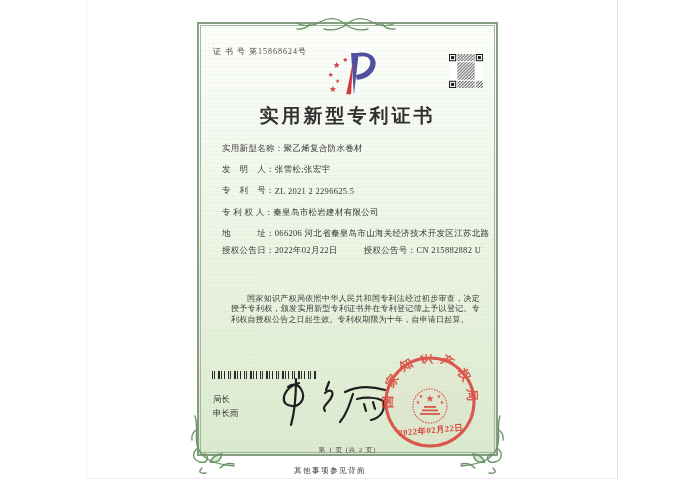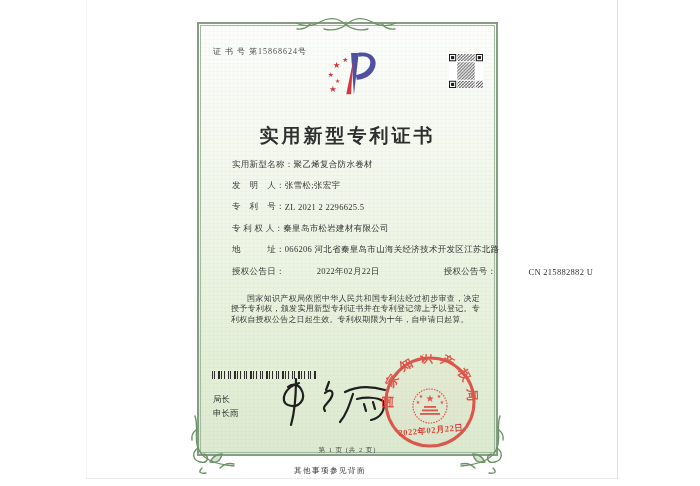--- a/index.html
+++ b/index.html
@@ -30,30 +30,30 @@
       repeating-linear-gradient(90deg,rgba(130,175,125,0.04) 0 1px,transparent 1px 4px);
   }
   .cert-no{
     position:absolute;left:14px;top:22px;
     font-size:8px;letter-spacing:1px;color:#4a4a4a;white-space:nowrap;
   }
   .logo{position:absolute;left:126px;top:26px;}
   .qr{position:absolute;left:250px;top:30px;}
   .cert-title{
     position:absolute;left:0;top:79px;width:100%;text-align:center;
-    font-size:19px;font-weight:bold;letter-spacing:3px;color:#2f2f2f;white-space:nowrap;margin-top:20px;
-  }
-  .fields{position:absolute;left:33px;top:114px;width:268px;margin-top:16px;}
+    font-size:19px;font-weight:bold;letter-spacing:3px;color:#2f2f2f;white-space:nowrap;
+  }
+  .fields{position:absolute;left:23px;top:114px;width:268px;}
   .field-row{
     height:21.4px;display:flex;align-items:center;
     font-size:8.5px;white-space:nowrap;letter-spacing:0.3px;
   }
   .field-label{color:#3a3a3a;}
   .field-value{color:#333;}
-  .grant-row{height:21.4px;display:flex;align-items:center;font-size:8.5px;white-space:nowrap;letter-spacing:0.3px;gap:32px;}
+  .grant-row{height:21.4px;display:flex;align-items:flex-start;font-size:8.5px;white-space:nowrap;letter-spacing:0.3px;}
   .grant-gap{display:inline-block;width:26px;}
   .paras{position:absolute;left:20px;top:258px;width:273px;}
   .paras p{
     margin:12px;font-size:8px;line-height:10.3px;text-indent:2em;
     color:#3a3a3a;text-align:justify;letter-spacing:0.2px;
   }
   .barcode{
     position:absolute;left:13px;top:347px;width:104px;height:8px;
     background:repeating-linear-gradient(90deg,
       #2b2b2b 0 1px,transparent 1px 2px,#2b2b2b 2px 3px,transparent 3px 6px,

